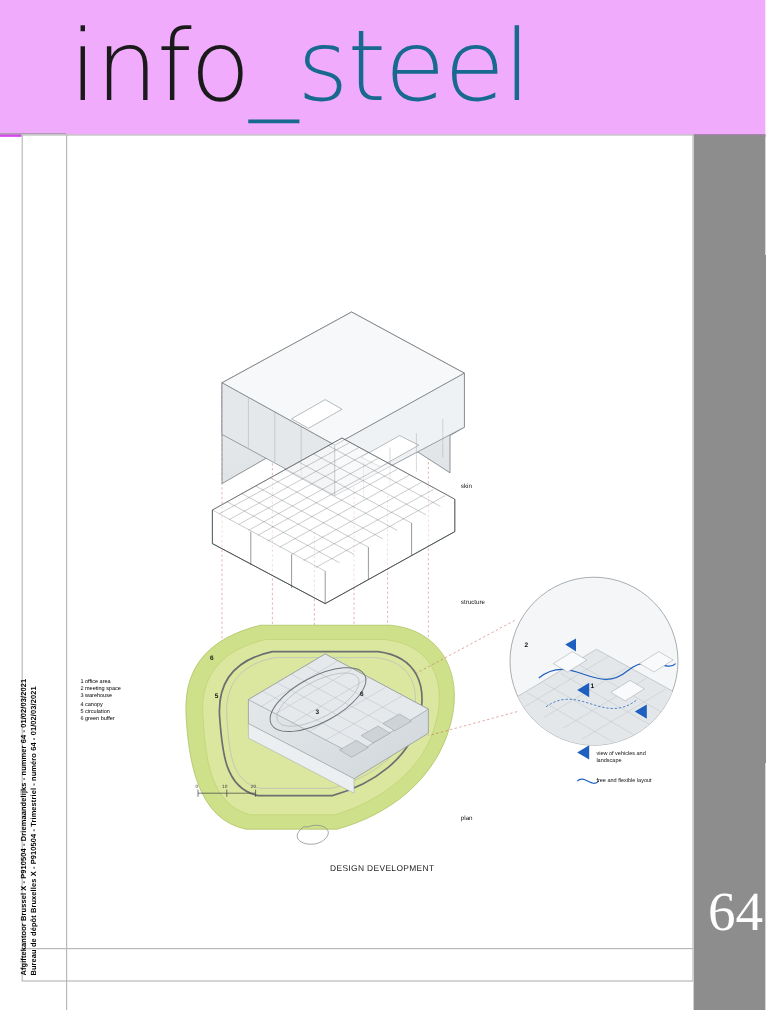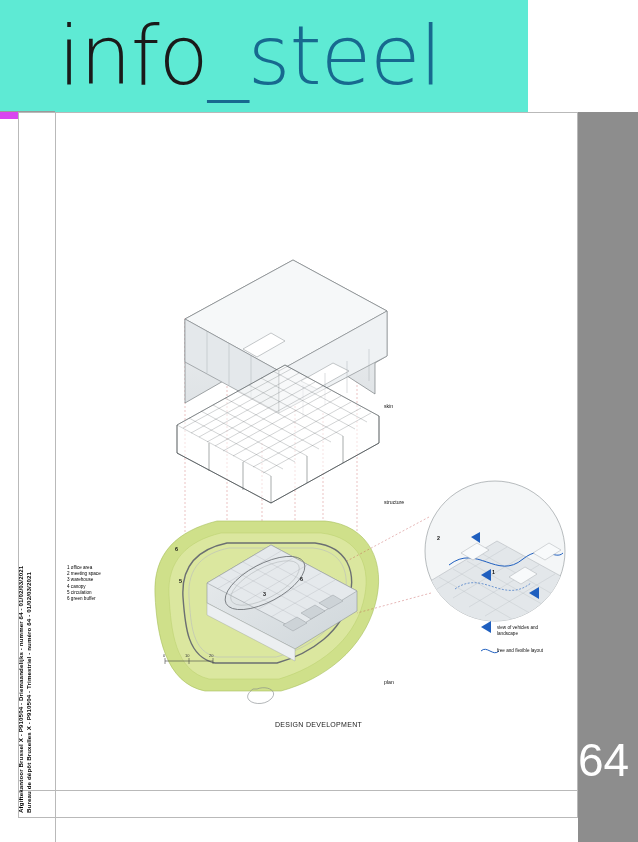--- a/index.html
+++ b/index.html
@@ -13,24 +13,24 @@
     position: relative;
     overflow: hidden;
     font-family: "Liberation Sans", sans-serif;
     color: #000;
   }
 
   
   .masthead {
     position: absolute;
     left: 0; top: 0;
-    width: 528px;
+    width: 638px;
     height: 112px;
-    background: #5eead4;
-    border-bottom: 7px solid #d946ef;
+    background: #f0abfc;
+    border-bottom: 2px solid #d946ef;
   }
   .masthead-rule-left {
     position: absolute;
     left: 0; top: 111px;
     width: 55px; height: 1px;
     background: #9a9a9a;
   }
   .logo {
     position: absolute;
     left: 58px;
@@ -53,25 +53,25 @@
     top: 112px;
     width: 60px;
     height: 730px;
     background: #8d8d8d;
   }
   .issue-number {
     position: absolute;
     left: 578px;
     top: 735px;
     width: 58px;
-    text-align: left;
+    text-align: right;
     font-size: 46px;
     line-height: 50px;
     color: #ffffff;
-    font-family: Liberation Sans, sans-serif;
+    font-family: Liberation Serif, serif;
     font-weight: 300;
   }
 
   
   .page-frame {
     position: absolute;
     left: 18px;
     top: 112px;
     width: 560px;
     height: 706px;

